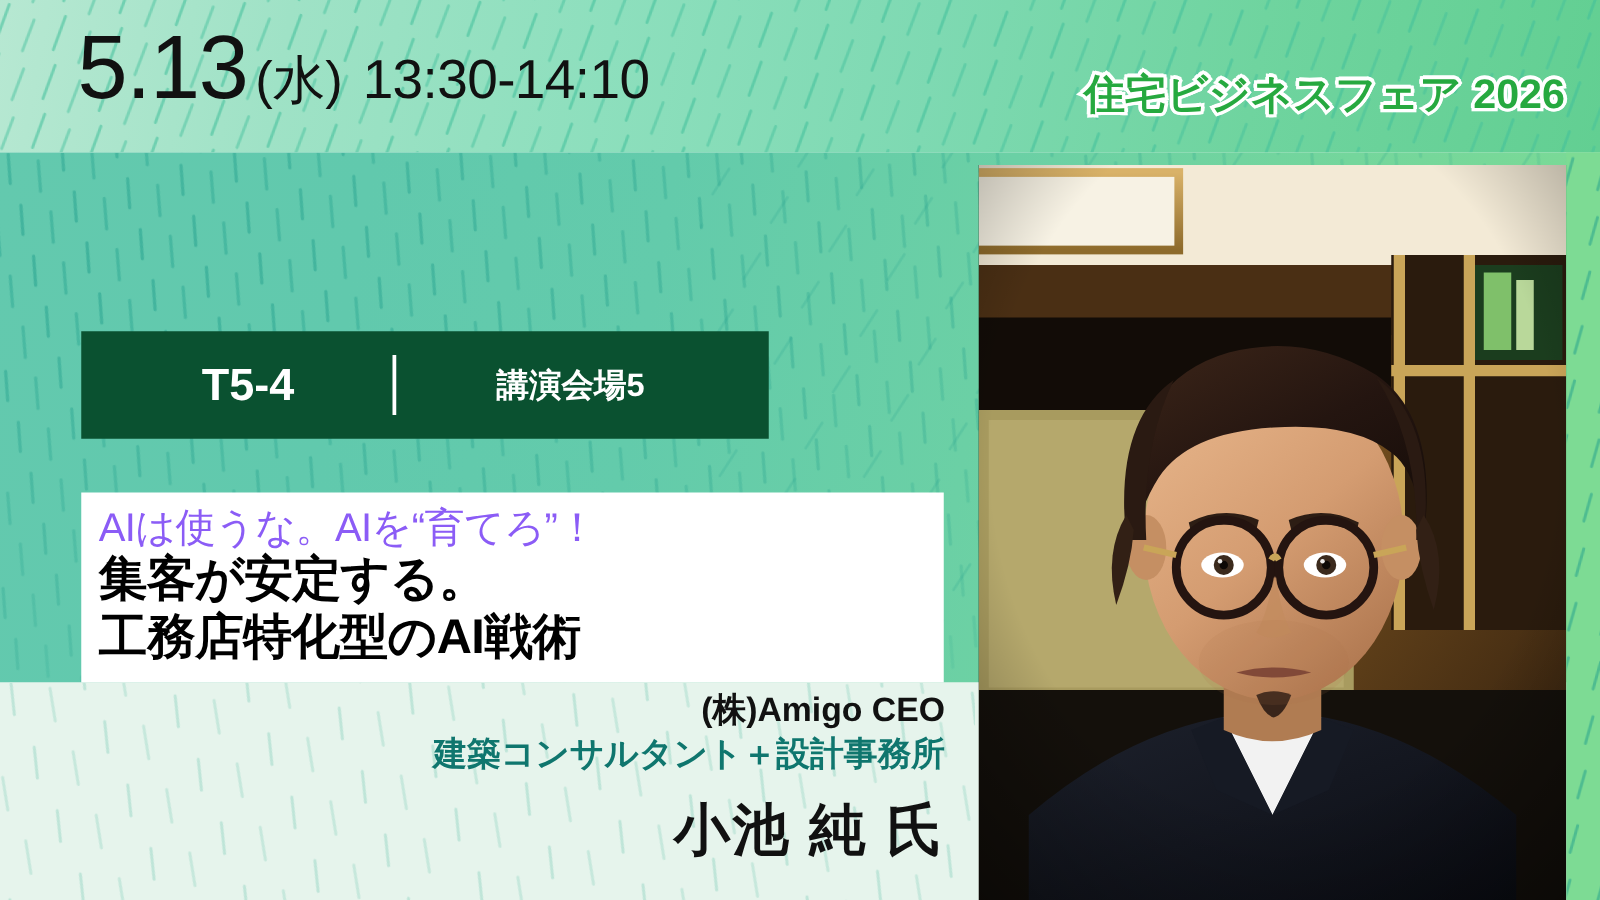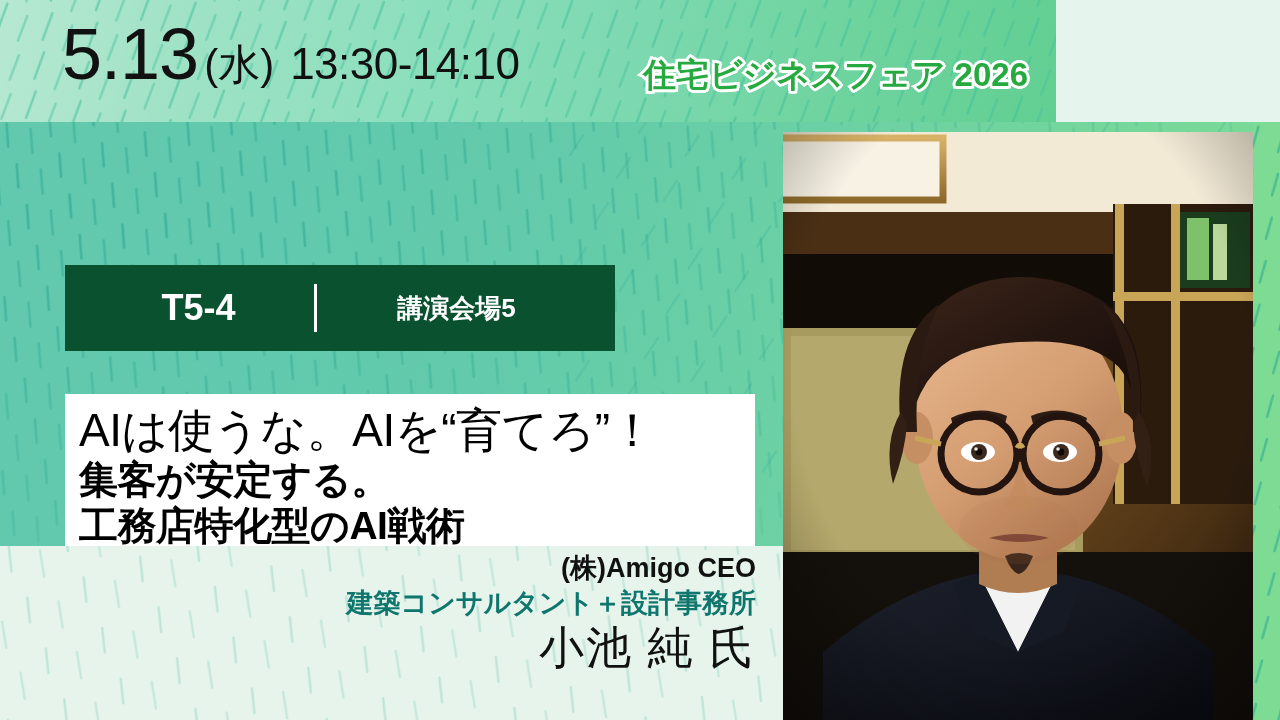--- a/index.html
+++ b/index.html
@@ -23,21 +23,21 @@
   .hatch {
     position: absolute;
     inset: 0;
     pointer-events: none;
   }
 
   
   #header-band {
     position: absolute;
     left: 0; top: 0;
-    width: 1056px;
+    width: 1280px;
     height: 122px;
     background: linear-gradient(100deg,
         #b7e8d2 0%,
         #9fe2c6 18%,
         #8ddfbd 38%,
         #7ed9b2 58%,
         #6fd49f 78%,
         #62cf92 100%);
     overflow: hidden;
   }
@@ -165,23 +165,23 @@
     padding: 0;
     box-sizing: border-box;
   }
   #title-inner {
     position: absolute;
     left: 14px;
     top: 10px;
     width: 676px;
   }
   .title-line-sub {
-    font-size: 46px;
+    font-size: 32px;
     font-weight: 400;
-    color: #000000;
+    color: #8b5cf6;
     line-height: 1.15;
     white-space: nowrap;
     letter-spacing: -0.5px;
   }
   .title-line-main {
     font-size: 39px;
     font-weight: bold;
     color: #000000;
     line-height: 1.18;
     white-space: nowrap;
@@ -231,24 +231,24 @@
   }
   #speaker-role {
     font-size: 27px;
     font-weight: bold;
     color: #0f766e;
     line-height: 1.3;
     white-space: nowrap;
   }
   #speaker-name {
     font-size: 45px;
-    font-weight: normal;
+    font-weight: bold;
     color: #111111;
     line-height: 1.2;
-    margin-top: 0;
+    margin-top: 16px;
     white-space: nowrap;
     letter-spacing: 2px;
   }
 </style>
 </head>
 <body>
 
 <div id="poster">
 
   <div id="header-band">

